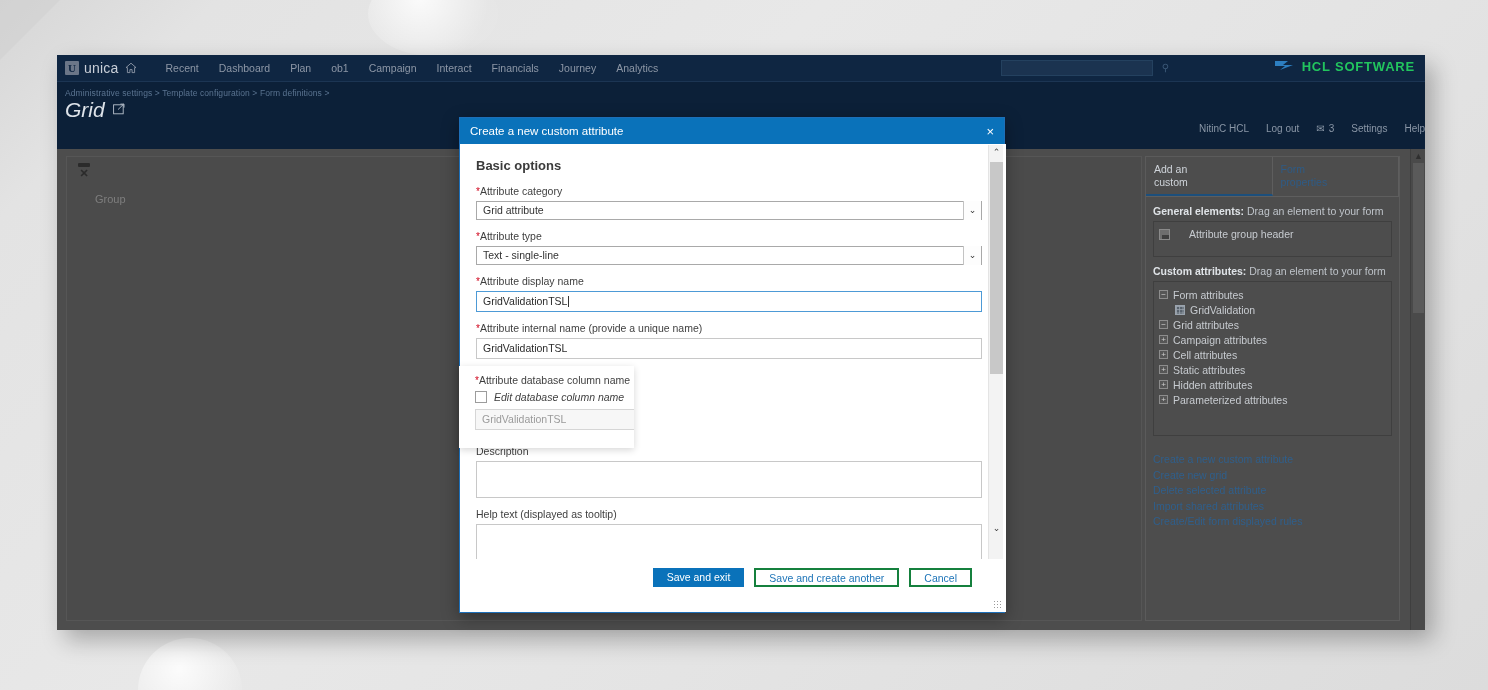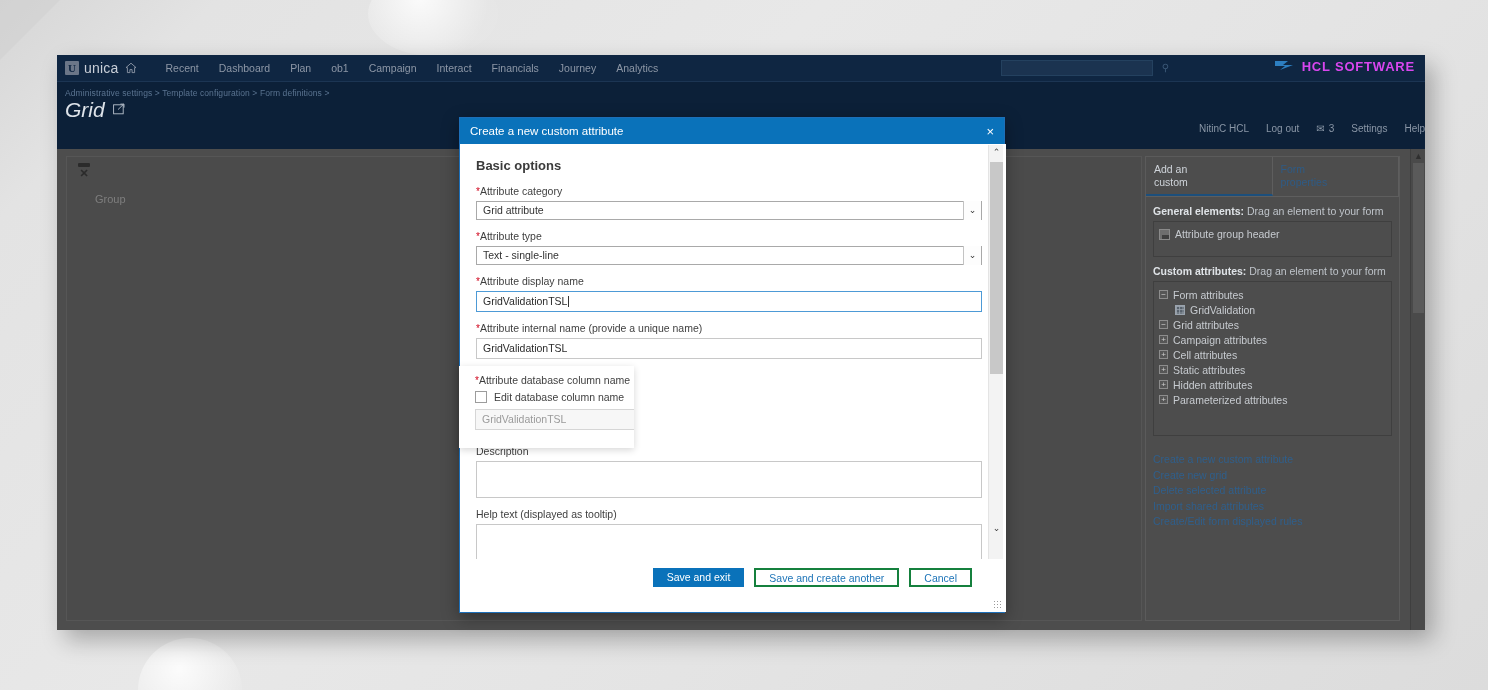--- a/index.html
+++ b/index.html
@@ -63,21 +63,21 @@
     position: absolute; right: 272px; top: 5px;
     width: 152px; height: 16px;
     background: #1b3css; background: #1b3350; border: 1px solid #24415f;
   }
   .topsearch-icon { position: absolute; right: 256px; top: 7px; color: #3d5a79; font-size: 10px; }
   .hcl-logo {
     position: absolute; right: 10px; top: 3px;
     display: flex; align-items: center; gap: 7px;
   }
   .hcl-mark { color: #2d7fc1; font-size: 15px; font-weight: bold; letter-spacing: -2px; }
-  .hcl-text { color: #d946ef; font-size: 13px; font-weight: bold; letter-spacing: .8px; }
+  .hcl-text { color: #22c55e; font-size: 13px; font-weight: bold; letter-spacing: .8px; }
 
   
   .pagehead {
     position: absolute; left: 0; top: 26px;
     width: 100%; height: 68px;
     background: #0c2038;
     border-top: 1px solid #1c3553;
   }
   .breadcrumb {
     position: absolute; left: 8px; top: 6px;
@@ -149,21 +149,21 @@
   .tp-tab.inactive { color: #2e5b86; }
   .tp-section-title { font-size: 10.5px; color: #bfc4ca; padding: 8px 7px 4px 7px; }
   .tp-section-title b { color: #dfe3e7; font-weight: bold; }
   .tp-box {
     margin: 0 7px; border: 1px solid #3f3f3f;
     background: #4d4d4d; padding: 5px 5px;
   }
   .tp-box.general { height: 36px; }
   .tp-box.custom { height: 155px; overflow: hidden; }
   .tp-item {
-    display: flex; align-items: center; gap: 5px;
+    display: flex; align-items: center; gap: 19px;
     font-size: 10.5px; color: #c7cbd0; padding: 1px 0; cursor: pointer;
   }
   .icon-grouphdr {
     position: relative; width: 11px; height: 11px;
     background: #6e6e6e; border: 1px solid #8a8a8a;
   }
   .icon-grouphdr:after {
     content:""; position:absolute; left:2px; top:5px;
     width: 7px; height: 4px; background: #3f3f3f;
   }
@@ -299,21 +299,21 @@
     left: 459px; top: 366px;
     width: 175px; height: 82px;
     background: #ffffff;
     box-shadow: 0 2px 7px rgba(0,0,0,0.16);
     padding: 8px 0 0 16px;
     z-index: 40;
   }
   .spot-label { font-size: 10.5px; color: #3f3f3f; margin-bottom: 5px; white-space: nowrap; }
   .spot-check {
     display: flex; align-items: center; gap: 7px;
-    font-size: 10.5px; color: #3f3f3f; margin-bottom: 6px; white-space: nowrap;
+    font-size: 10.5px; color: #3f3f3f; margin-bottom: 6px; white-space: nowrap; font-style: italic;
   }
   .cbox {
     width: 12px; height: 12px; border: 1px solid #9c9c9c;
     background: #fff; flex: none; cursor: pointer;
   }
   .spot-input {
     width: 159px; height: 21px; border: 1px solid #d6d6d6; border-right: none;
     background: #f7f7f7; color: #9b9b9b; font-size: 10.5px;
     line-height: 19px; padding-left: 6px;
   }

